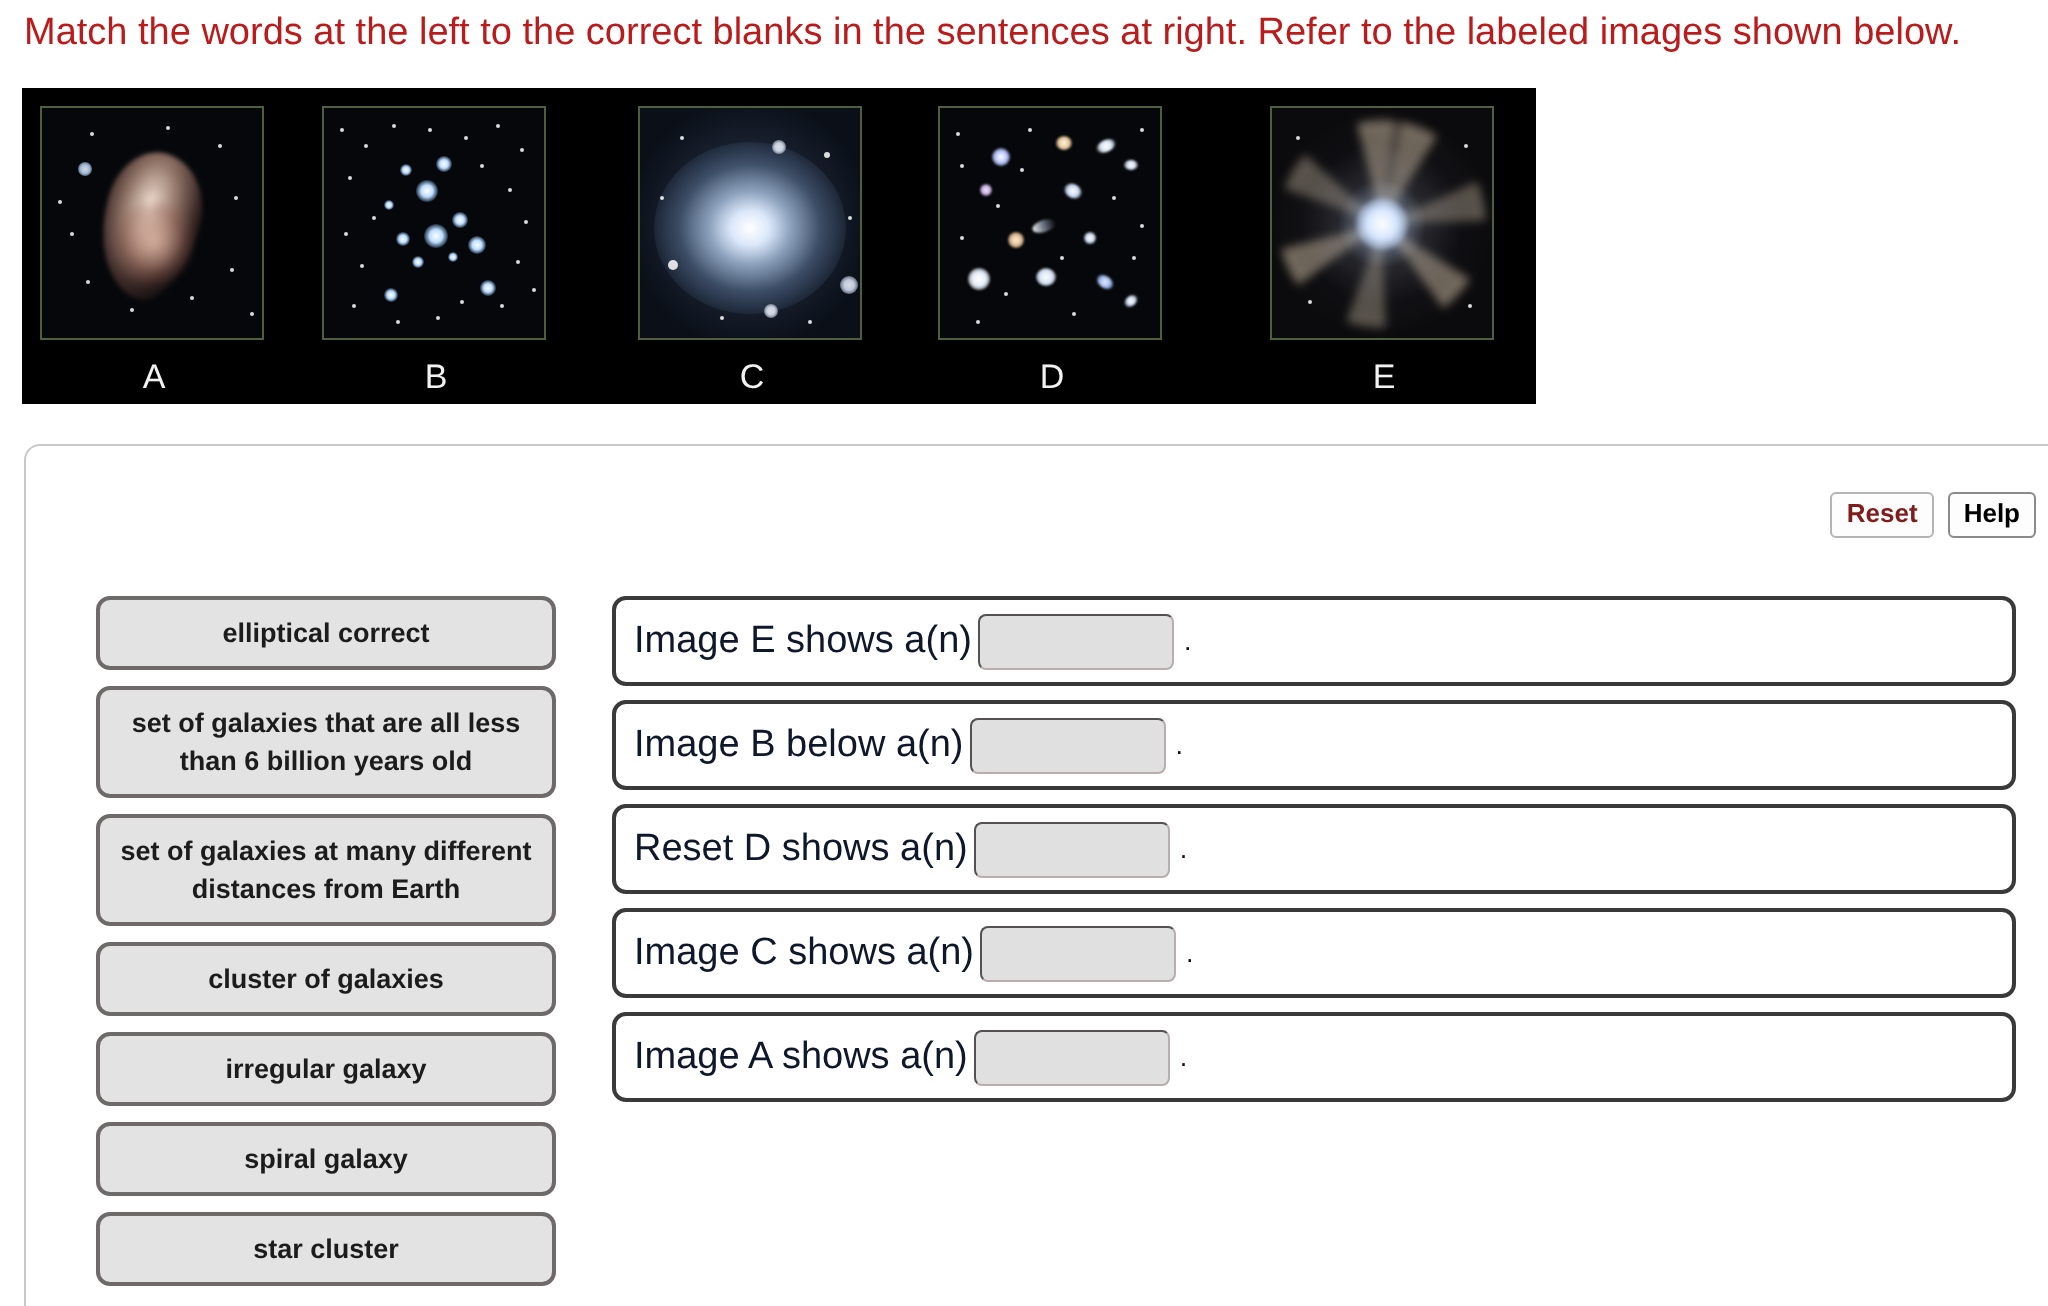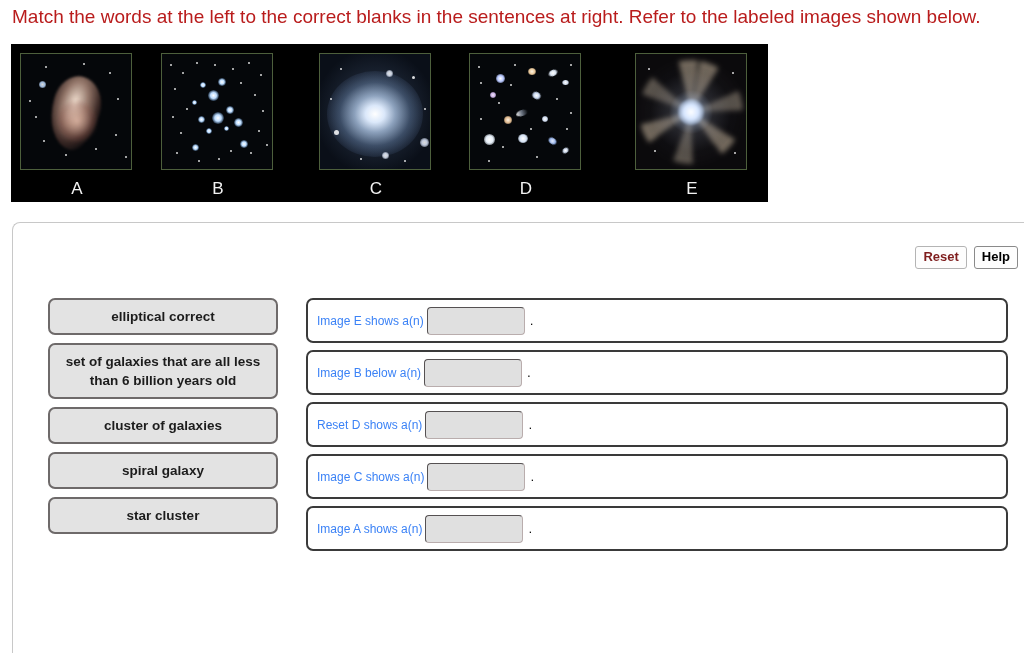--- a/index.html
+++ b/index.html
@@ -233,23 +233,23 @@
     height: 45px;
     margin-bottom: 7px;
     border: 2px solid #3a3a3a;
     border-radius: 7px;
     background: #ffffff;
     display: flex;
     align-items: center;
     padding-left: 9px;
   }
   .sentence-text {
-    font-size: 12px;
+    font-size: 19px;
     line-height: 18px;
-    color: #3b82f6;
+    color: #0f172a;
     white-space: nowrap;
   }
   .blank-slot {
     width: 98px;
     height: 28px;
     margin: 0 5px 0 3px;
     background: #e0e0e0;
     border: 1px solid #555152;
     border-right-color: #b9adad;
     border-bottom-color: #b9adad;
@@ -410,21 +410,23 @@
 <div class="panel">
 
   <div class="toolbar">
     <div class="tool-btn disabled">Reset</div>
     <div class="tool-btn">Help</div>
   </div>
 
   <div class="wordbank">
     <div class="word-tile">elliptical correct</div>
     <div class="word-tile">set of galaxies that are all less than 6 billion years old</div>
+    <div class="word-tile">set of galaxies at many different distances from Earth</div>
     <div class="word-tile">cluster of galaxies</div>
+    <div class="word-tile">irregular galaxy</div>
     <div class="word-tile">spiral galaxy</div>
     <div class="word-tile">star cluster</div>
   </div>
 
   <div class="sentences">
 
     <div class="sentence-row">
       <span class="sentence-text">Image E shows a(n)</span>
       <span class="blank-slot"></span>
       <span class="period">.</span>

